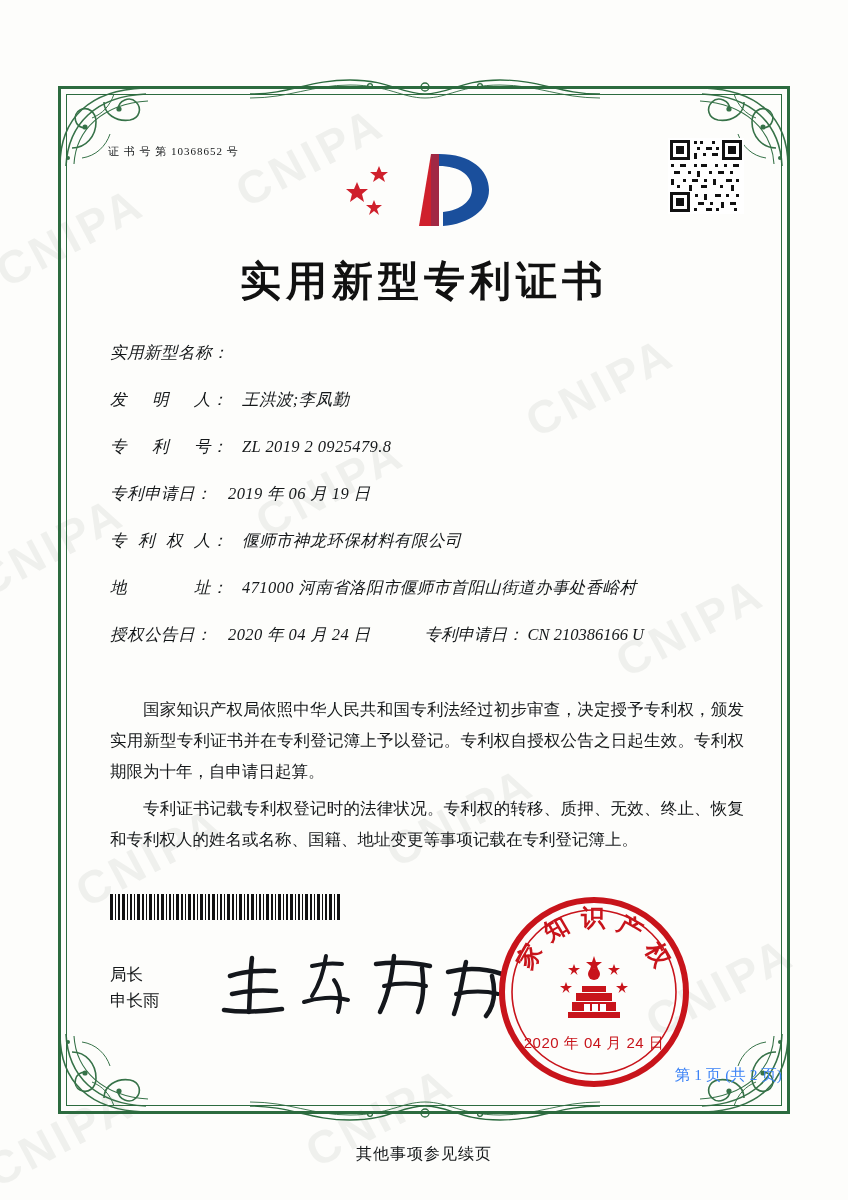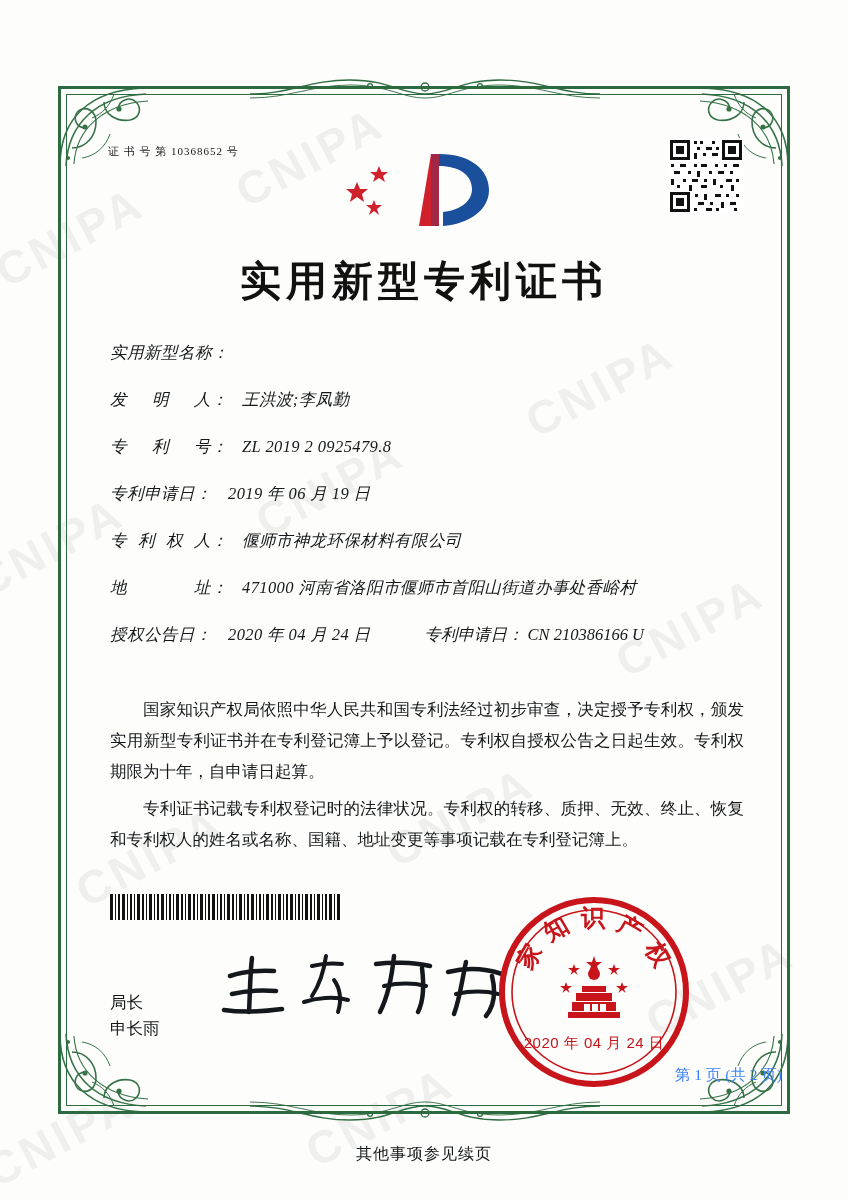--- a/index.html
+++ b/index.html
@@ -192,21 +192,21 @@
     position: absolute;
     left: 44px;
     top: 800px;
     height: 26px;
     width: 232px;
   }
 
   .sign-block {
     position: absolute;
     left: 44px;
-    top: 896px;
+    top: 868px;
     font-size: 16.5px;
     line-height: 26px;
     color: #15181a;
   }
 
   .signature {
     position: absolute;
     left: 150px;
     top: 856px;
     width: 300px;

